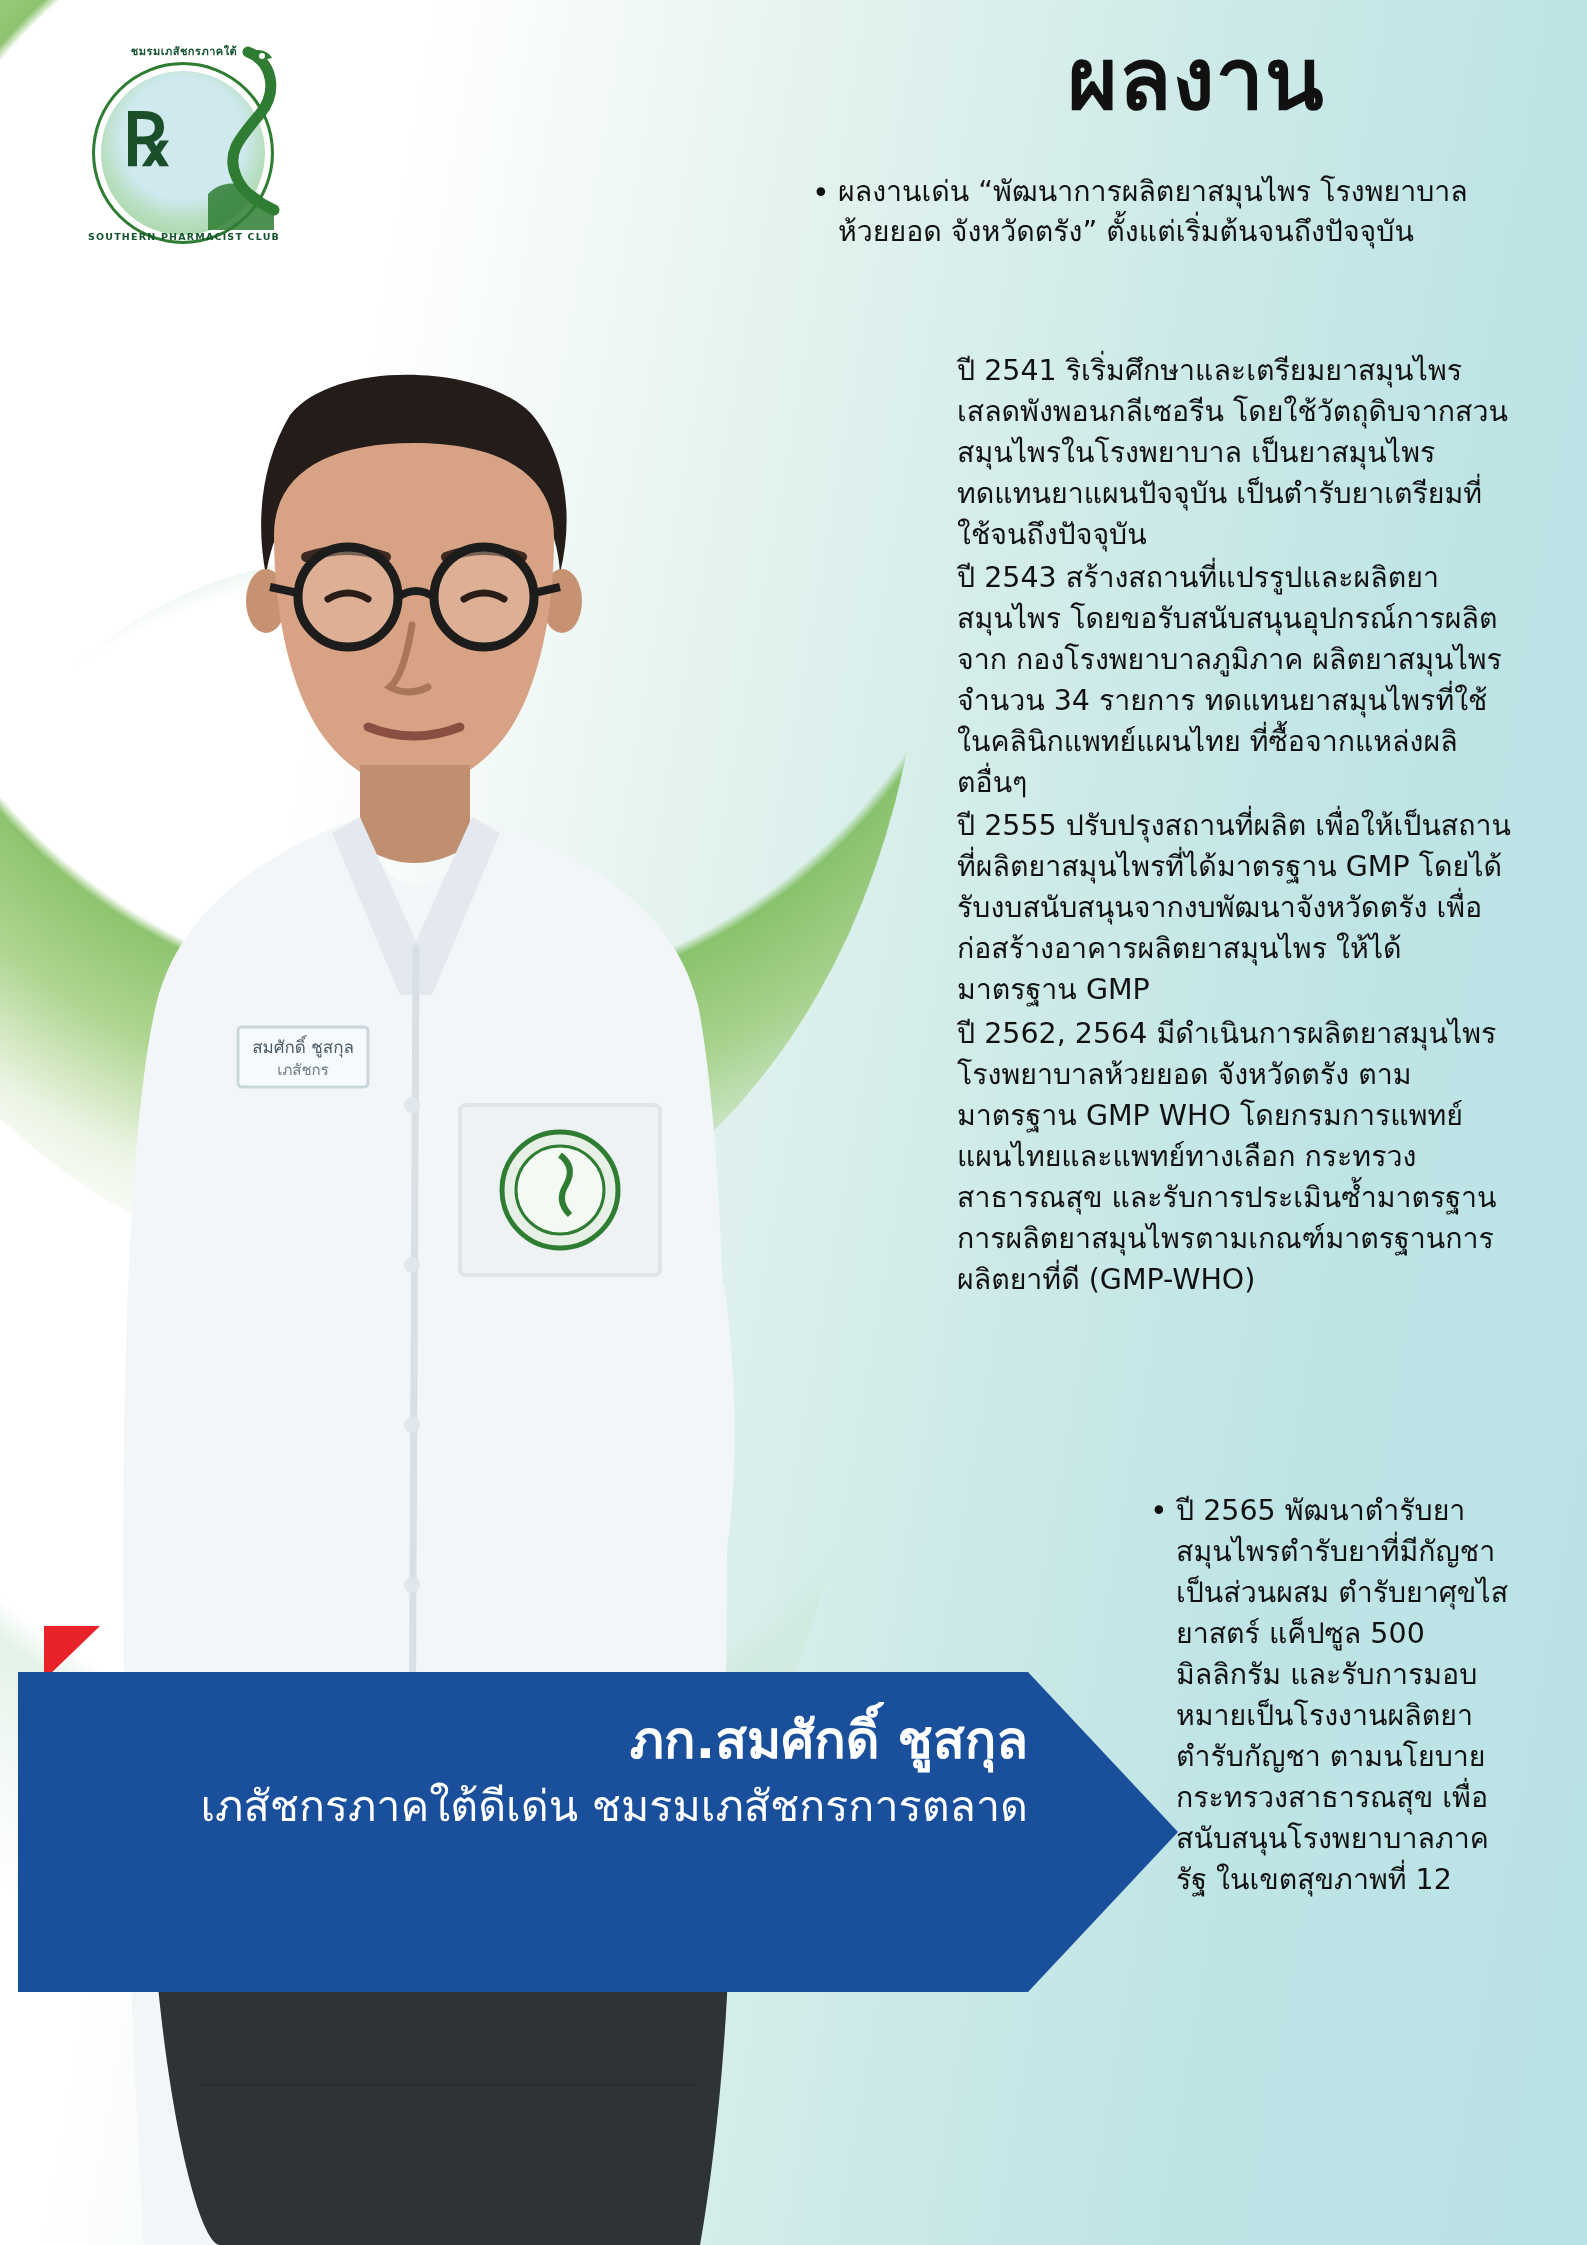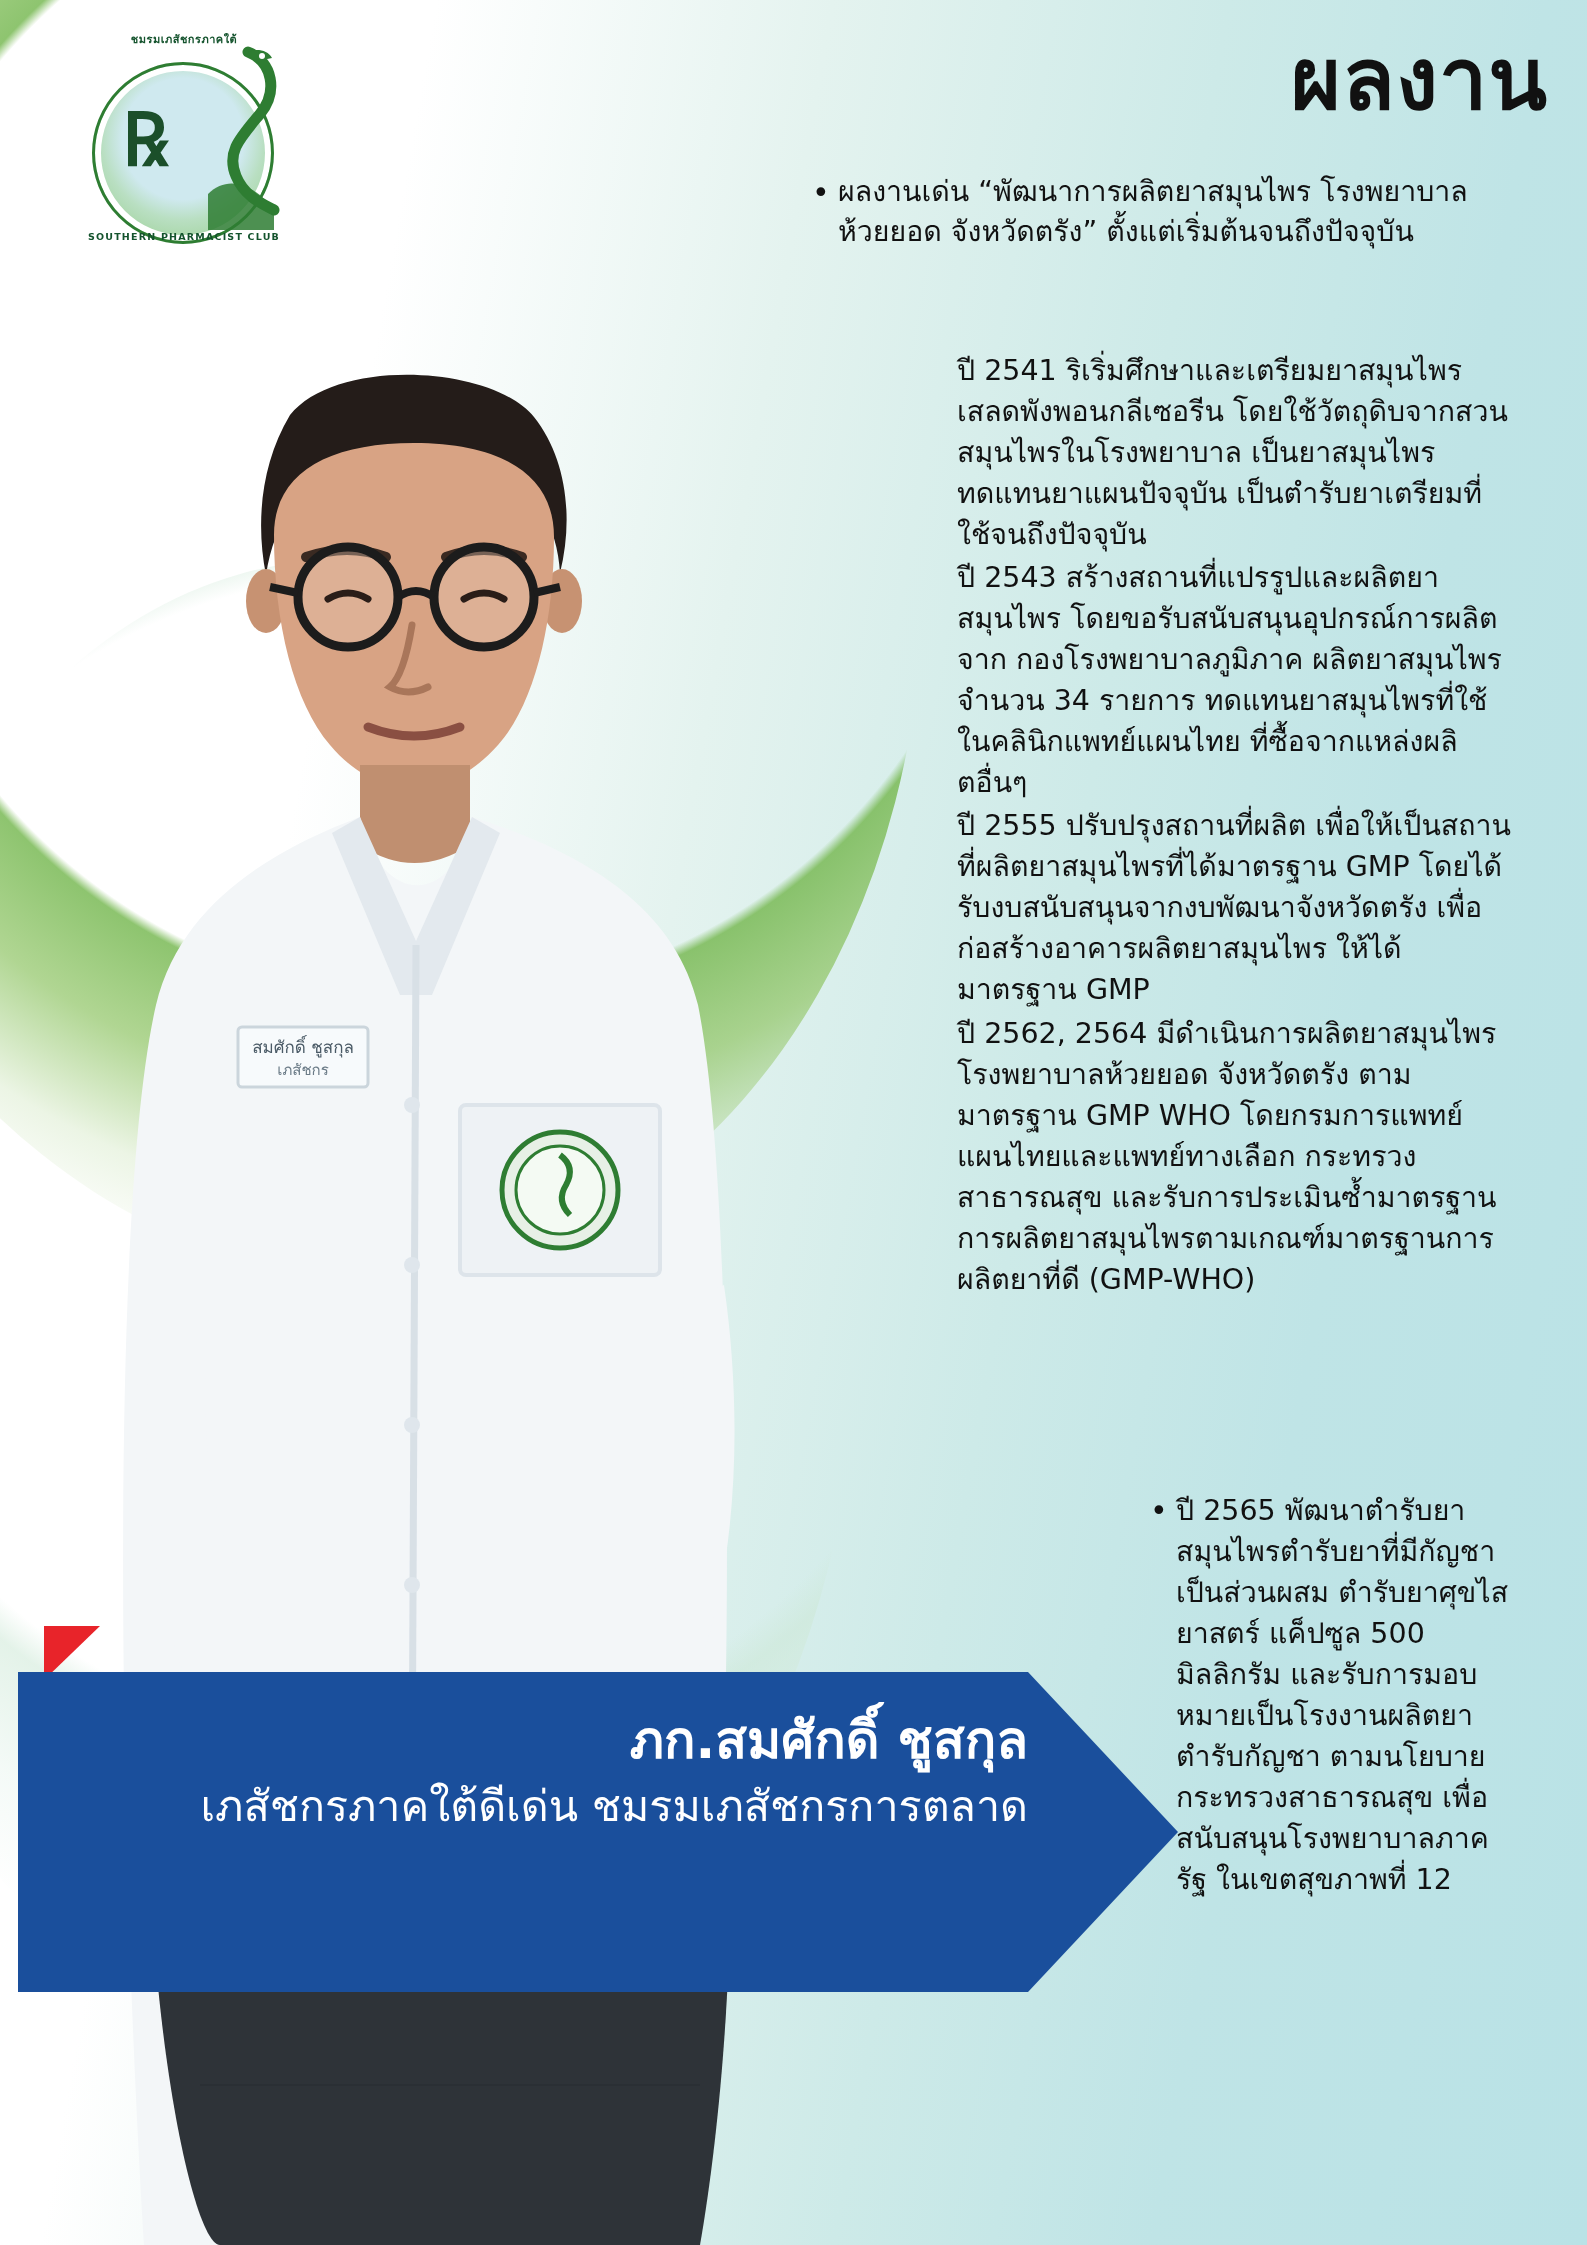--- a/index.html
+++ b/index.html
@@ -81,40 +81,40 @@
   }
   .logo .toptext, .logo .bottomtext {
     position: absolute;
     width: 252px;
     text-align: center;
     font-size: 11px;
     color: #14532d;
     font-weight: bold;
     letter-spacing: 0.5px;
   }
-  .logo .toptext { top: 4px; }
+  .logo .toptext { top: 16px; }
   .logo .bottomtext { top: 205px; font-size: 9.5px; letter-spacing: 1.2px; }
 
   
   .portrait {
     position: absolute;
     left: 60px;
     top: 205px;
     width: 830px;
     height: 2040px;
   }
   .portrait svg { display:block; }
 
   
   .title {
     position: absolute;
-    left: 788px;
+    left: 816px;
     top: 34px;
     width: 760px;
-    text-align: right;
+    text-align: center;
     font-size: 86px;
     line-height: 1.05;
     font-weight: bold;
     color: #111111;
     letter-spacing: 1px;
   }
 
   
   .bullet-block {
     position: absolute;

